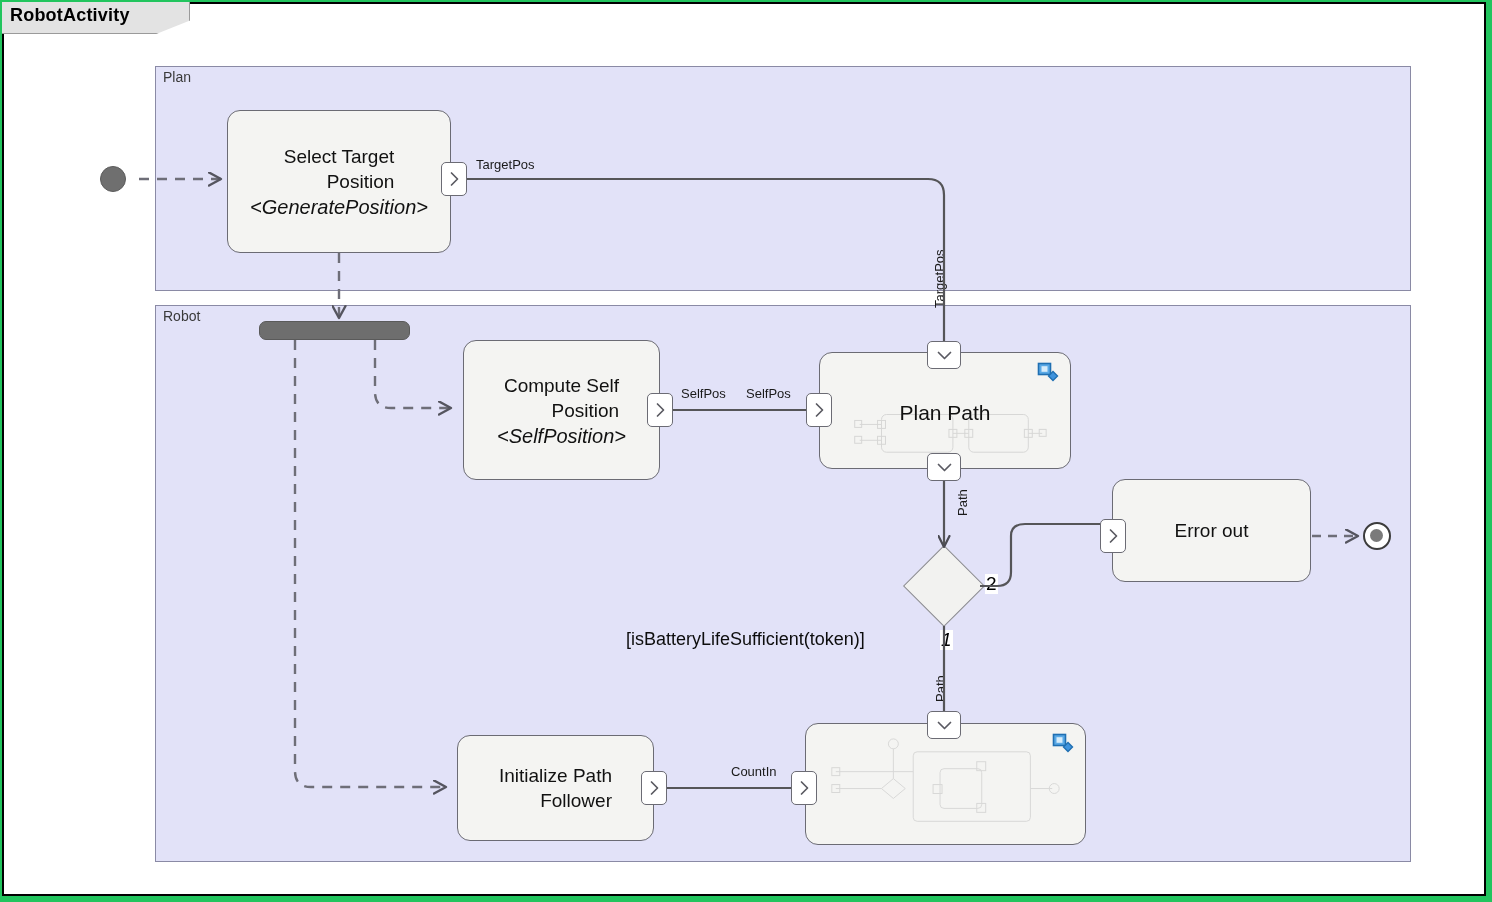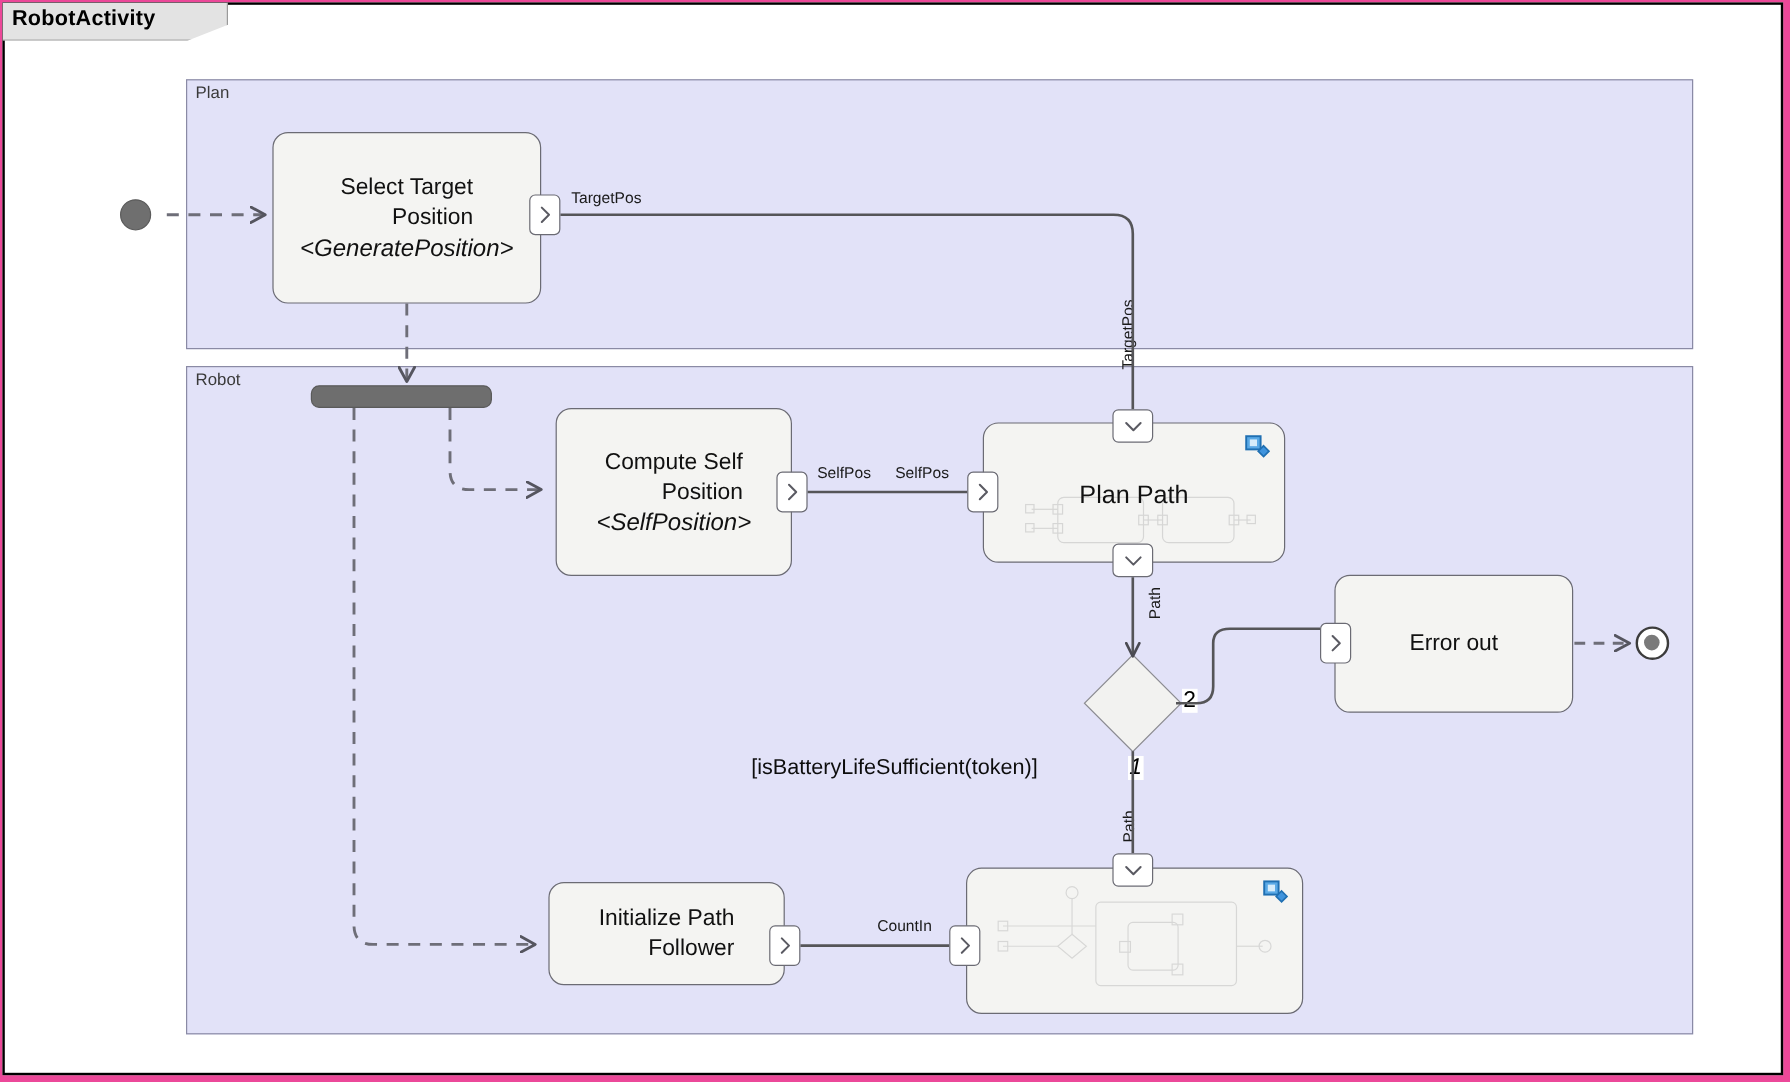--- a/index.html
+++ b/index.html
@@ -7,21 +7,21 @@
     padding: 0;
     background: #ffffff;
   }
   body {
     font-family: "Liberation Sans", sans-serif;
   }
   #canvas {
     position: relative;
     width: 1492px;
     height: 902px;
-    background: #ec4899;
+    background: #22c55e;
     overflow: hidden;
   }
   
   .frame {
     position: absolute;
     left: 2px;
     top: 2px;
     width: 1484px;
     height: 894px;
     border: 2px solid #000000;
@@ -338,32 +338,32 @@
       <path d="M2.5,2.5 L8.5,8.5 L14.5,2.5" fill="none" stroke="#5a5a62" stroke-width="1.7" stroke-linecap="round" stroke-linejoin="round"></path>
     </svg>
   </div>
   <div class="edge-label vert" style="left:955px; top:516px;">Path</div>
 
   <div class="decision" style="left:915px; top:557px; width:58px; height:58px;"></div>
   <div class="guard-text" style="left:626px; top:629px;">[isBatteryLifeSufficient(token)]</div>
   <div class="branch-num" style="left:940px; top:630px;">1</div>
   <div class="branch-num plain" style="left:985px; top:574px;">2</div>
 
-  <div class="action" style="left:1112px; top:479px; width:199px; height:115px;">
+  <div class="action" style="left:1112px; top:479px; width:199px; height:103px;">
     <div class="nm">Error out</div>
   </div>
   <div class="pin" style="left:1100px; top:519px; width:26px; height:34px;">
     <svg width="11" height="16" viewBox="0 0 11 16">
       <path d="M2.5,2 L8.5,8 L2.5,14" fill="none" stroke="#5a5a62" stroke-width="1.7" stroke-linecap="round" stroke-linejoin="round"></path>
     </svg>
   </div>
 
   <div class="final-node" style="left:1363px; top:522px;"></div>
 
-  <div class="action" style="left:457px; top:735px; width:197px; height:86px;">
+  <div class="action" style="left:457px; top:735px; width:197px; height:106px;">
     <div class="nm">Initialize Path
 Follower</div>
   </div>
   <div class="pin" style="left:641px; top:771px; width:26px; height:34px;">
     <svg width="11" height="16" viewBox="0 0 11 16">
       <path d="M2.5,2 L8.5,8 L2.5,14" fill="none" stroke="#5a5a62" stroke-width="1.7" stroke-linecap="round" stroke-linejoin="round"></path>
     </svg>
   </div>
   <div class="edge-label" style="left:731px; top:764px;">CountIn</div>
 

